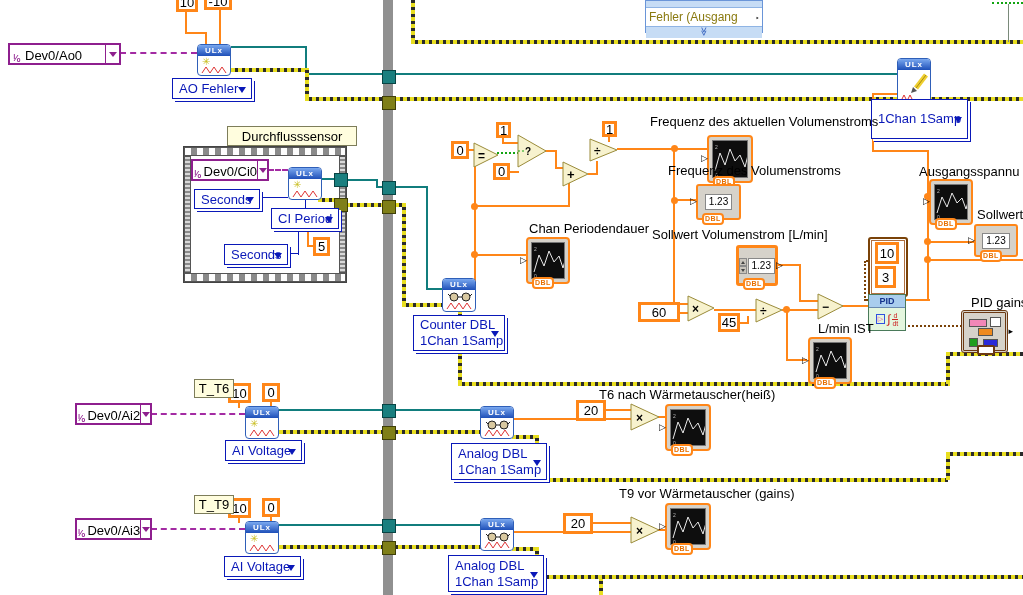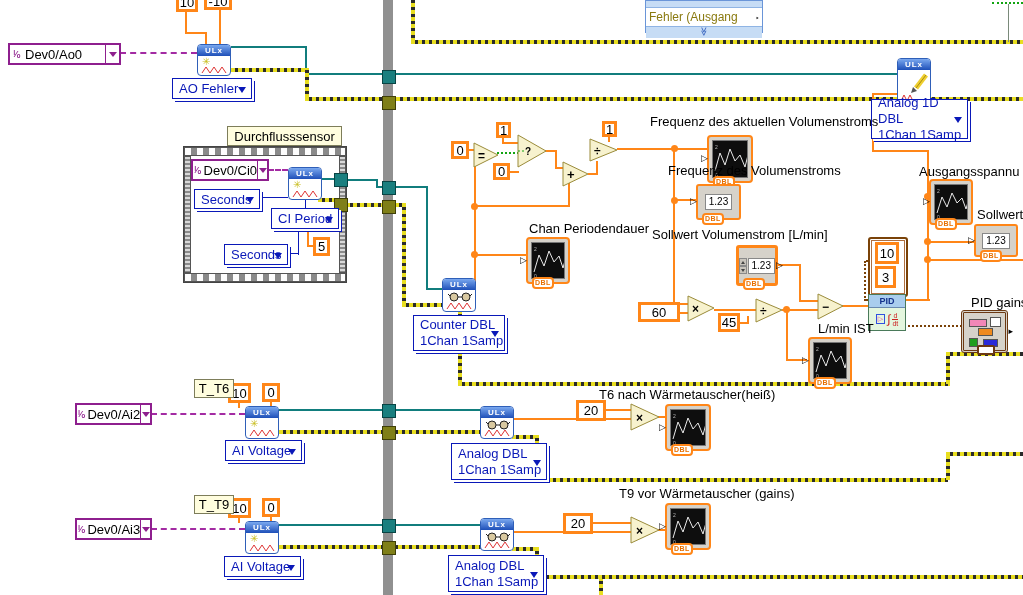--- a/index.html
+++ b/index.html
@@ -21,21 +21,21 @@
   .jt,.jo{position:absolute;width:12px;height:12px}
   .jt{background:#1A7F7F;border:1px solid #084444}
   .jo{background:#7F7F18;border:1px solid #3F3F08}
   .bar{position:absolute;left:383px;top:0;width:10px;height:595px;background:#909090}
   
   .const{position:absolute;border:3px solid #FF8618;background:#fff;font-size:13px;line-height:1;
          display:flex;align-items:center;justify-content:center;box-sizing:border-box}
   .ycard{position:absolute;background:#FFFDDE;border:1px solid #7d7d5a;font-size:13px;
          display:flex;align-items:center;justify-content:center;box-sizing:border-box}
   
-  .iocst{position:absolute;border:2px solid #8E1F8E;background:#fff;display:flex;align-items:center;
+  .iocst{position:absolute;border:2px solid #8E1F8E;background:#fff;display:flex;align-items:flex-end;
          font-size:13px;box-sizing:border-box}
   .iocst .glyph{width:14px;color:#8E1F8E;font-size:9px;font-weight:bold;text-align:center;line-height:9px}
   .iocst .nm{flex:1;padding-left:1px}
   .iocst .dd{width:13px;align-self:stretch;border-left:1px solid #8E1F8E;display:flex;align-items:center;justify-content:center}
   .iocst .dd b{width:0;height:0;border-left:4px solid transparent;border-right:4px solid transparent;border-top:5px solid #8E1F8E}
   
   .ring{position:absolute;background:#fff;border:1px solid #0A18B8;box-shadow:2px 2px 0 #fff,3px 3px 0 #0A18B8;
         color:#0A18B8;font-size:13px;display:flex;align-items:center;padding-left:6px;box-sizing:border-box}
   .ring .tri{position:absolute;right:5px;top:50%;margin-top:-2px;width:0;height:0;
         border-left:4px solid transparent;border-right:4px solid transparent;border-top:6px solid #0A18B8}
@@ -433,21 +433,20 @@
 <div class="ring" style="left:224px;top:244px;width:64px;height:21px">
   <span>Seconds</span>
     <i class="tri"></i>
   </div>
 <div class="ring two" style="left:413px;top:315px;width:92px;height:36px">
   <span>Counter DBL</span>
   <span>1Chan 1Samp</span>
   <i class="tri"></i>
   </div>
 <div class="ring two" style="left:871px;top:99px;width:97px;height:40px">
-  <span>Analog 1D DBL</span>
   <span>1Chan 1Samp</span>
   <i class="tri"></i>
   </div>
 <div class="ring" style="left:225px;top:440px;width:77px;height:21px">
   <span>AI Voltage</span>
     <i class="tri"></i>
   </div>
 <div class="ring two" style="left:451px;top:443px;width:96px;height:37px">
   <span>Analog DBL</span>
   <span>1Chan 1Samp</span>
@@ -552,21 +551,21 @@
   <span class="lcd">1.23</span>
   <span class="outarr">▷</span>
   <span class="dbl">DBL</span>
 </div>
 <div class="num" style="left:974px;top:224px;width:44px;height:33px">
   <span class="lcd">1.23</span>
   <span class="inarr">▷</span>
   <span class="dbl">DBL</span>
 </div>
 
-<div class="ycard" style="left:227px;top:126px;width:115px;height:20px">Durchflusssensor</div>
+<div class="ycard" style="left:227px;top:126px;width:130px;height:20px">Durchflusssensor</div>
 <div class="ycard" style="left:194px;top:379px;width:40px;height:19px">T_T6</div>
 <div class="ycard" style="left:194px;top:495px;width:40px;height:19px">T_T9</div>
 <div class="lbl" style="left:650px;top:114px">Frequenz des aktuellen Volumenstroms</div>
 <div class="lbl" style="left:668px;top:163px">Frequenz des Volumenstroms</div>
 <div class="lbl" style="left:652px;top:227px">Sollwert Volumenstrom [L/min]</div>
 <div class="lbl" style="left:529px;top:221px">Chan Periodendauer</div>
 <div class="lbl" style="left:818px;top:321px">L/min IST</div>
 <div class="lbl" style="left:971px;top:295px">PID gains</div>
 <div class="lbl clip" style="left:919px;top:164px;width:104px">Ausgangsspannu</div>
 <div class="lbl" style="left:977px;top:207px">Sollwert</div>

